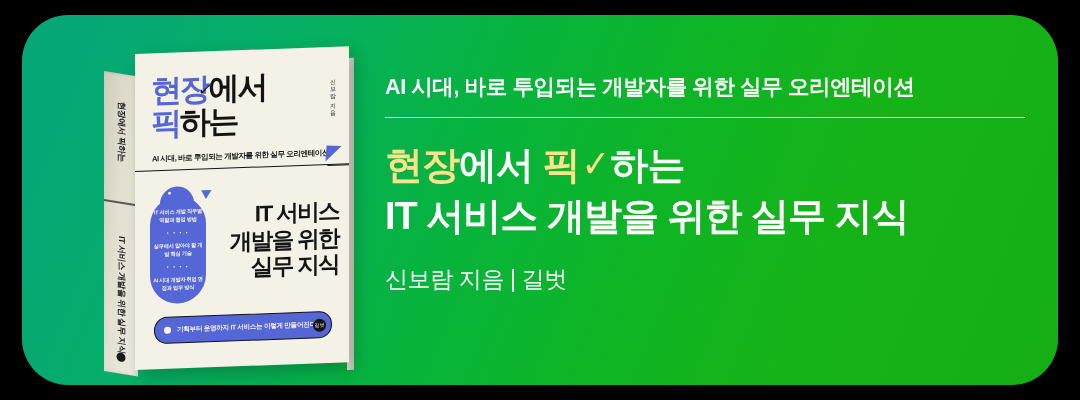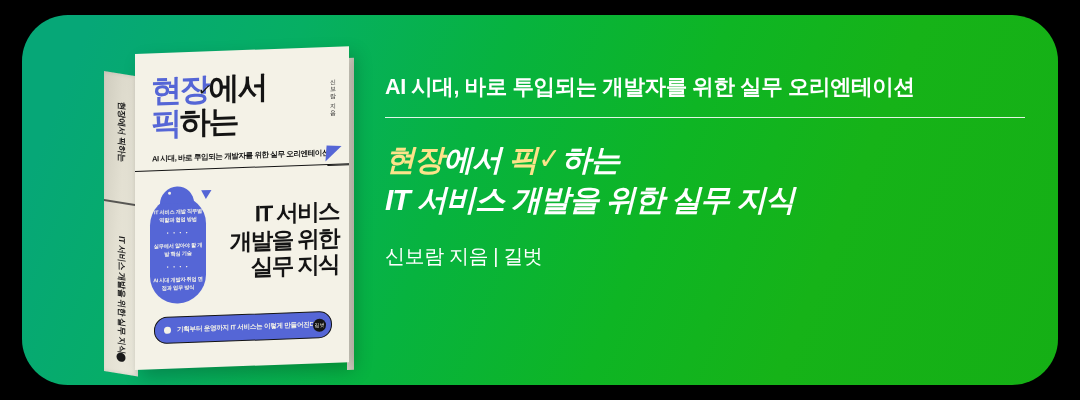--- a/index.html
+++ b/index.html
@@ -56,41 +56,40 @@
     width: 640px;
     height: 1.5px;
     background: rgba(255,255,255,0.88);
   }
 
   .title-block {
     margin-top: 22px;
   }
   .title-line {
     color: #FFFFFF;
-    font-size: 30px;
+    font-size: 38px;
     font-weight: bold;
     letter-spacing: -1px;
     line-height: 1.34;
     white-space: nowrap;
-    font-style: italic;
   }
   .title-line .hl {
     color: #FCE38A;
   }
   .check-glyph {
     color: #FCE38A;
     font-weight: bold;
     display: inline-block;
     transform: translateY(-1px) scaleX(0.9);
   }
 
   .author-line {
     margin-top: 22px;
     color: #FFFFFF;
-    font-size: 20px;
+    font-size: 23px;
     font-weight: normal;
     letter-spacing: -0.4px;
     white-space: nowrap;
   }
 
   
   .book {
     position: absolute;
     left: 82px;
     top: 22px;

